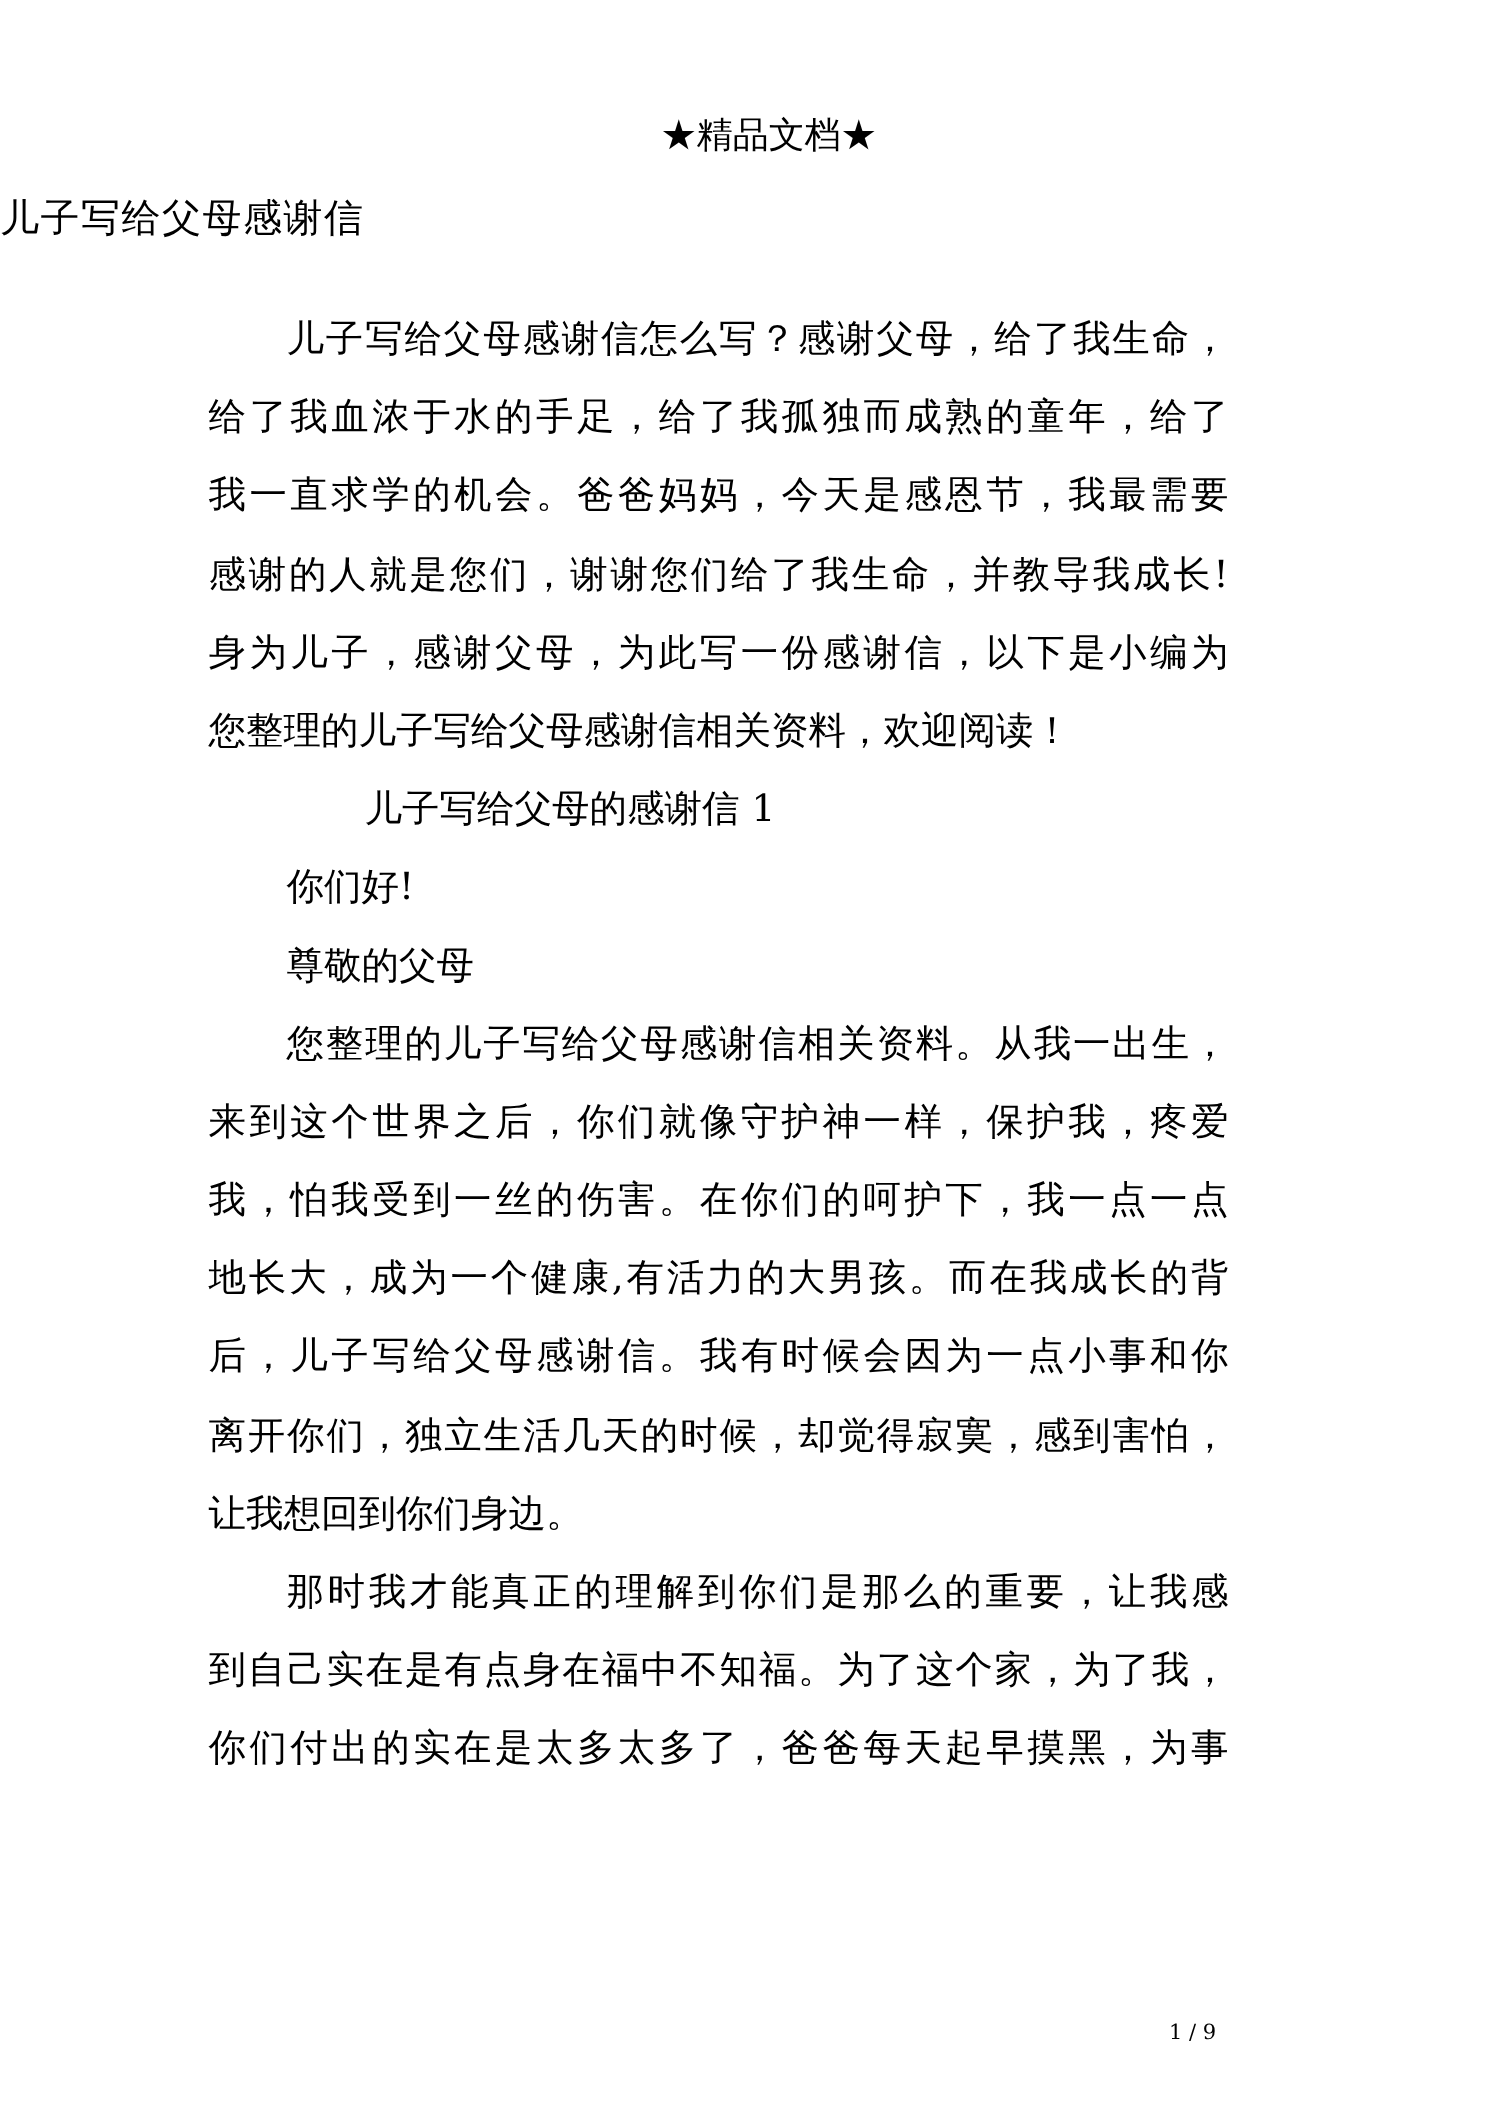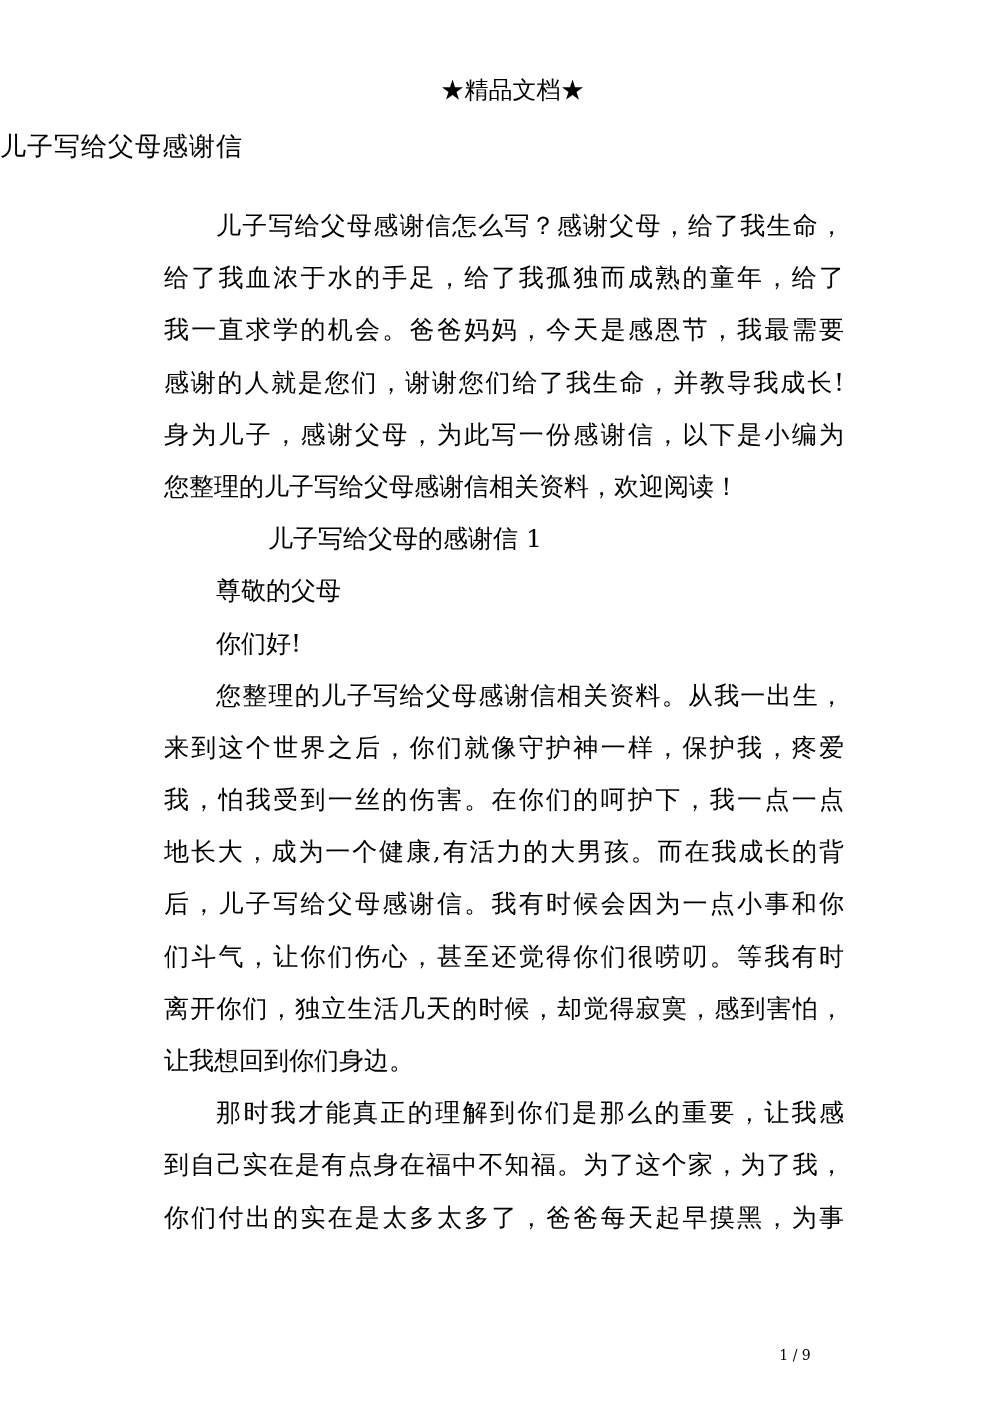--- a/index.html
+++ b/index.html
@@ -33,21 +33,21 @@
       width: 993px;
       text-align: left;
       font-size: 26px;
       line-height: 44px;
       font-family: "DejaVu Sans", "Liberation Sans", sans-serif;
       letter-spacing: 1px;
     }
     .body-text {
       position: absolute;
       top: 200px;
-      left: 164px;
+      left: 139px;
       width: 680px;
     }
     .line {
       height: 52.2px;
       line-height: 52.2px;
       font-size: 25px;
       white-space: nowrap;
       text-align: justify;
       text-align-last: justify;
       letter-spacing: 0px;
@@ -89,34 +89,33 @@
       <div class="line">感谢的人就是您们，谢谢您们给了我生命，并教导我成长!</div>
       <div class="line">身为儿子，感谢父母，为此写一份感谢信，以下是小编为</div>
       <div class="line last">您整理的儿子写给父母感谢信相关资料，欢迎阅读！</div>
     </div>
 
     <div>
       <div class="line indent2 last">儿子写给父母的感谢信 1</div>
     </div>
 
     <div>
-      <div class="line indent last">尊敬的父母</div>
+      <div class="line indent last">你们好!</div>
     </div>
 
     <div>
-      <div class="line indent last">你们好!</div>
+      <div class="line indent last">尊敬的父母</div>
     </div>
 
     <div>
       <div class="line indent">您整理的儿子写给父母感谢信相关资料。从我一出生，</div>
       <div class="line">来到这个世界之后，你们就像守护神一样，保护我，疼爱</div>
       <div class="line">我，怕我受到一丝的伤害。在你们的呵护下，我一点一点</div>
       <div class="line">地长大，成为一个健康,有活力的大男孩。而在我成长的背</div>
       <div class="line">后，儿子写给父母感谢信。我有时候会因为一点小事和你</div>
-      <div class="line">们斗气，让你们伤心，甚至还觉得你们很唠叨。等我有时</div>
       <div class="line">离开你们，独立生活几天的时候，却觉得寂寞，感到害怕，</div>
       <div class="line last">让我想回到你们身边。</div>
     </div>
 
     <div>
       <div class="line indent">那时我才能真正的理解到你们是那么的重要，让我感</div>
       <div class="line">到自己实在是有点身在福中不知福。为了这个家，为了我，</div>
       <div class="line">你们付出的实在是太多太多了，爸爸每天起早摸黑，为事</div>
     </div>
   </div>

